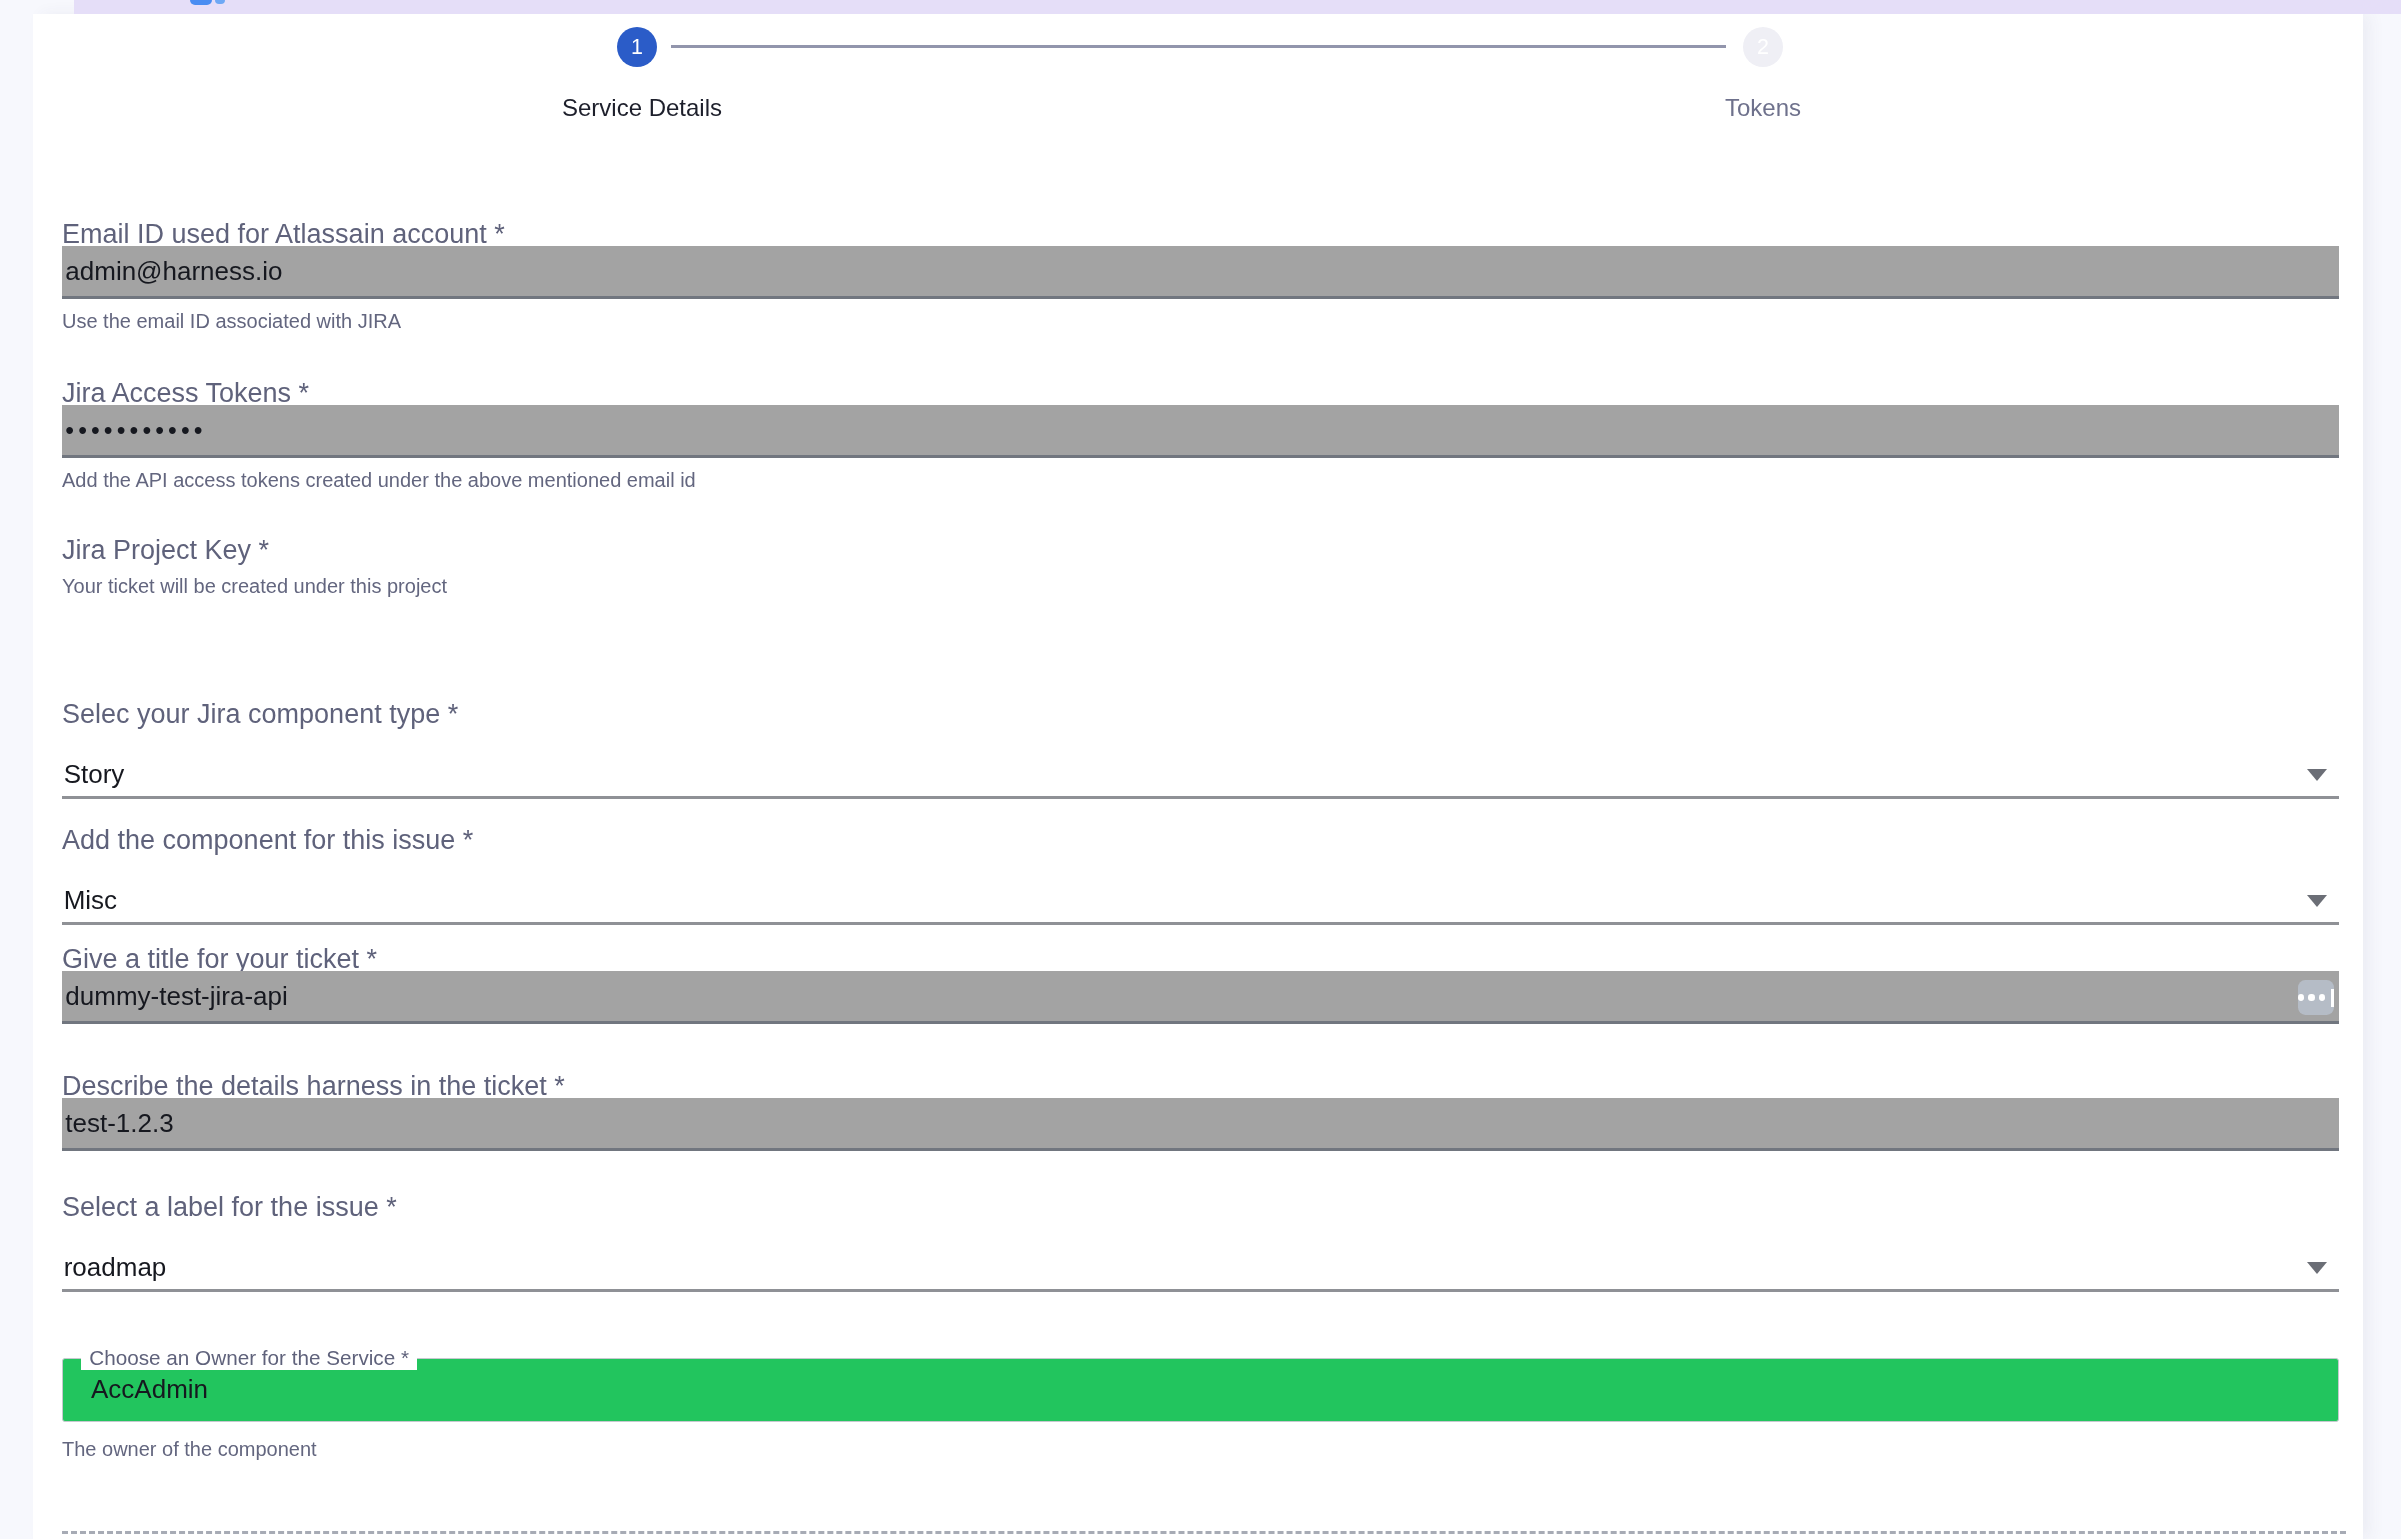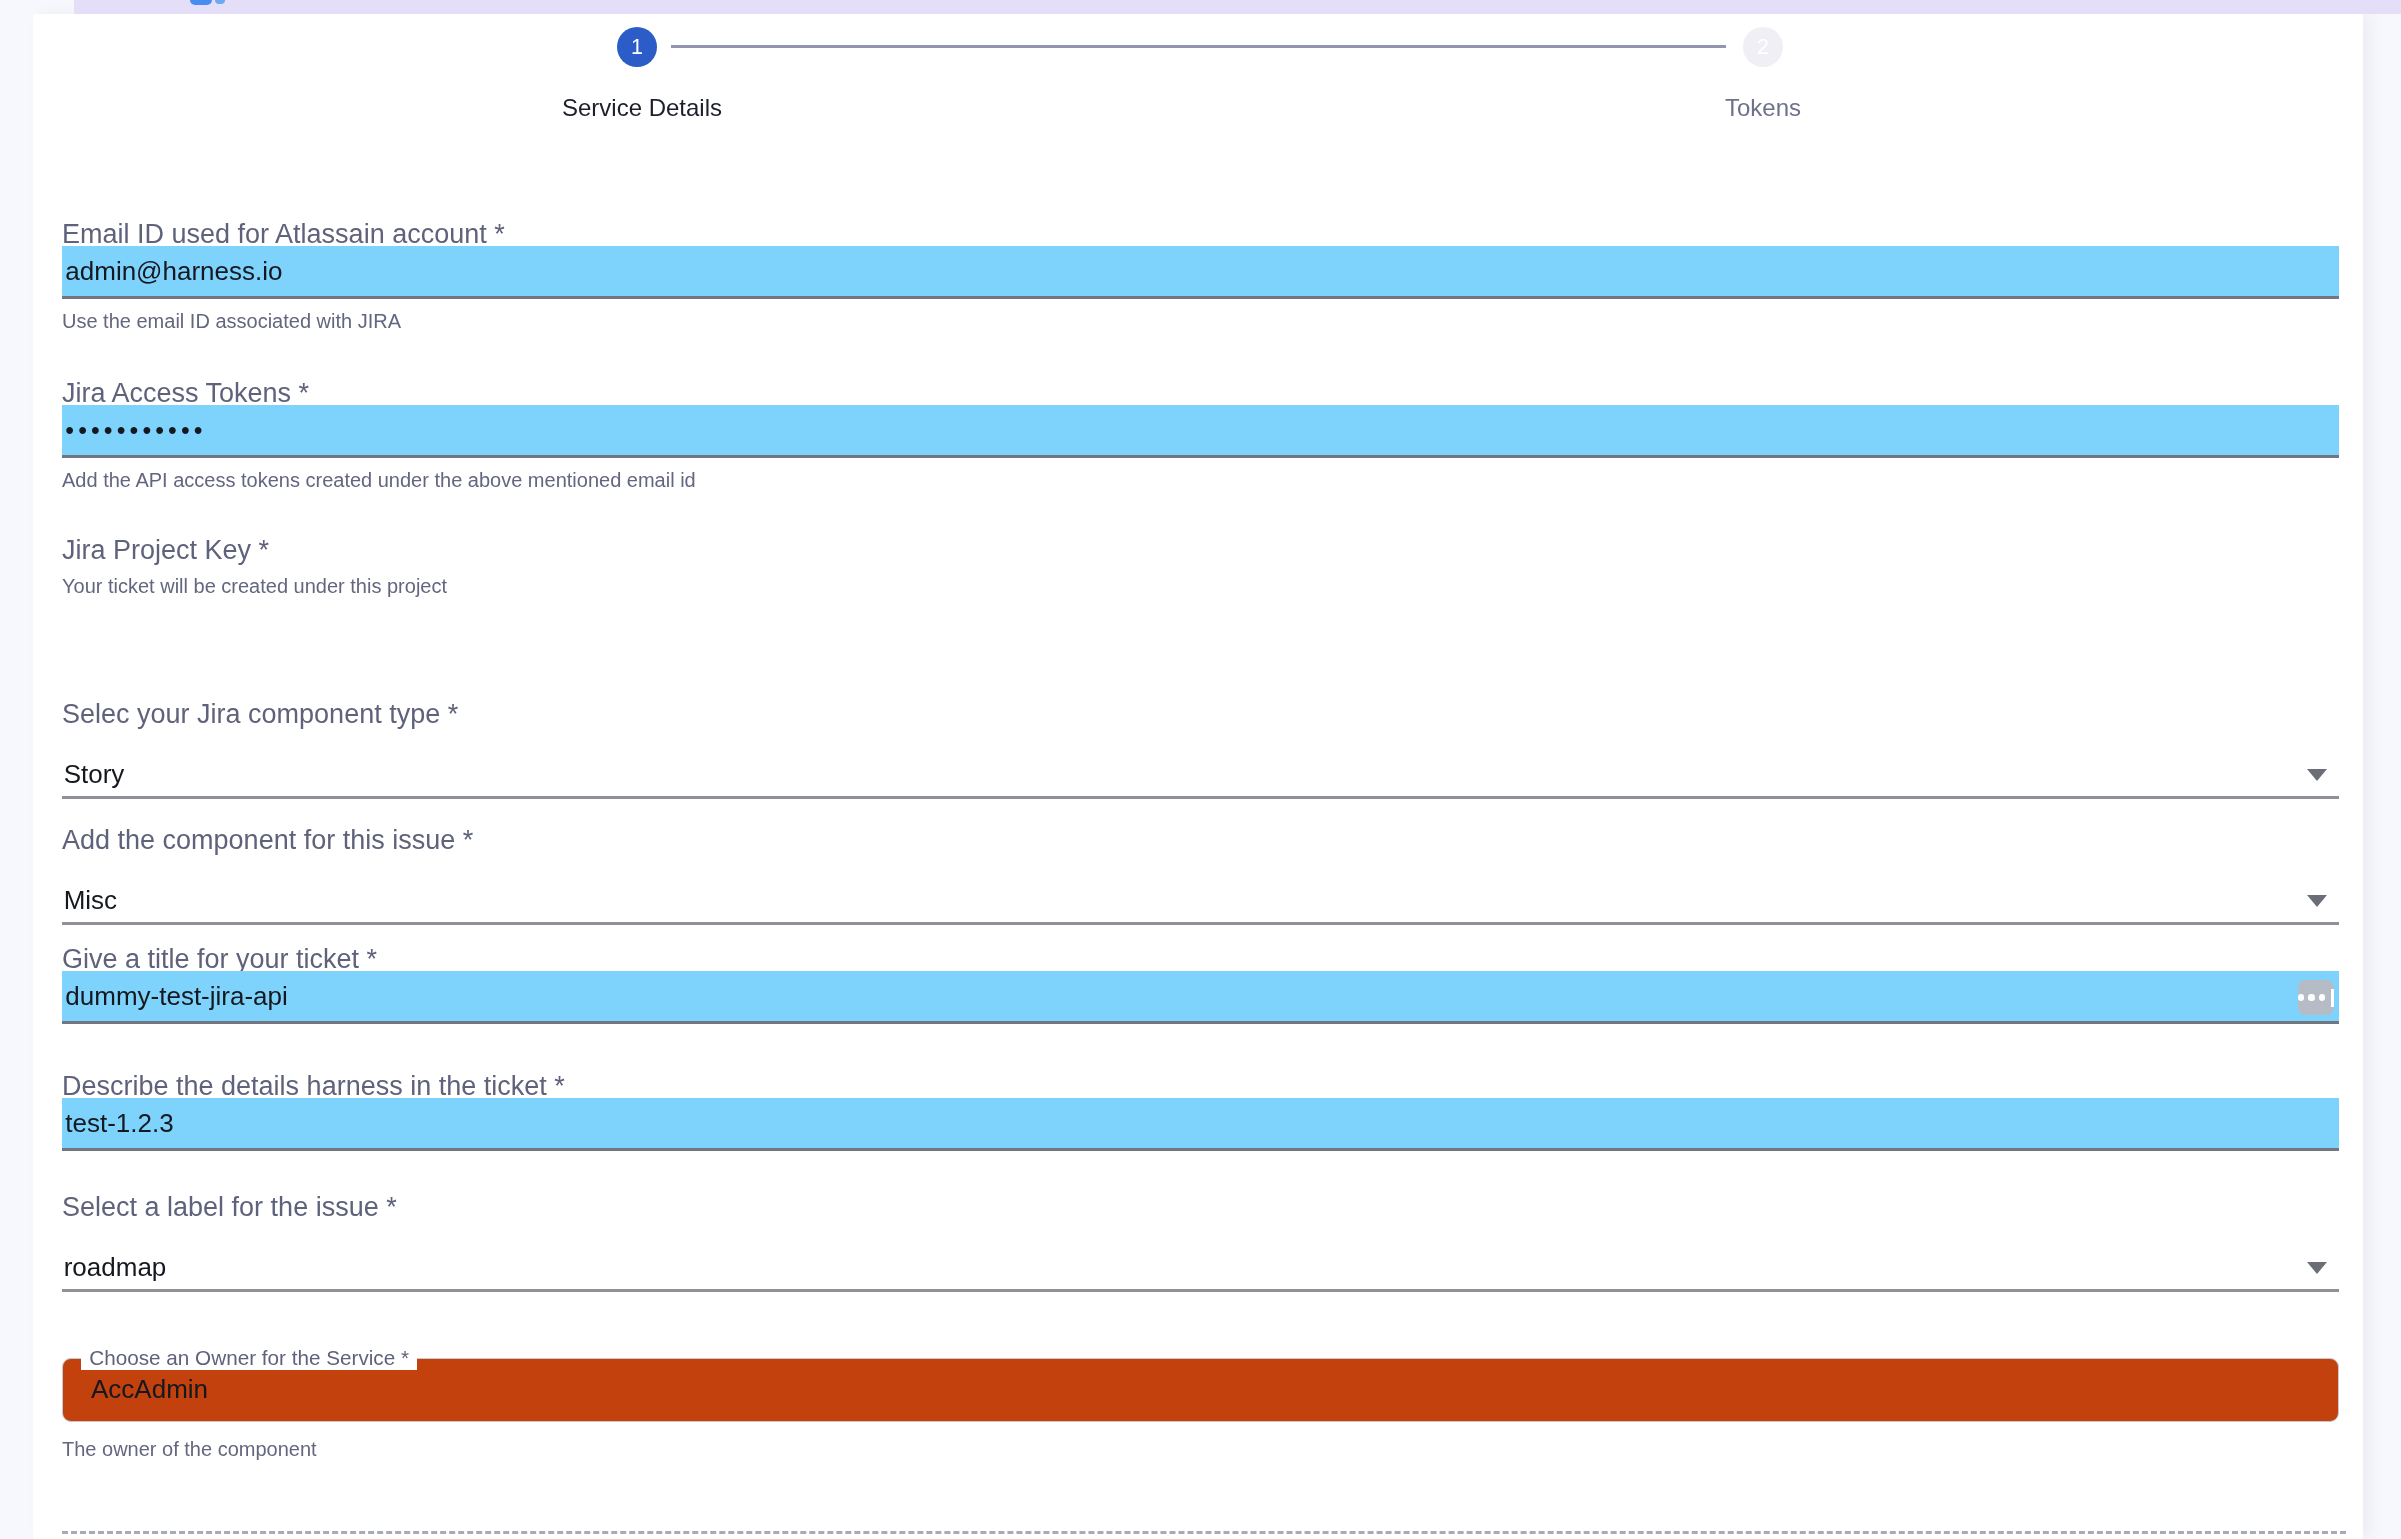--- a/index.html
+++ b/index.html
@@ -30,40 +30,40 @@
   .step-label-1 { left:460px; color:#1d1f2b; font-weight:500; }
   .step-label-2 { left:1581px; color:#6e718c; font-weight:400; }
 
   
   #form { position:absolute; left:62px; top:0; width:2277px; }
   .field { position:absolute; left:0; width:100%; }
   .flabel { font-size:27px; line-height:23px; height:23px; color:#5f627b; }
   .fhelper { font-size:20px; line-height:25px; color:#63667f; margin-top:10px; }
 
   .finput { position:relative; width:100%; height:53px;
-    background:#7dd3fc; border-bottom:3.3px solid #71767f;
+    background:#a3a3a3; border-bottom:3.3px solid #71767f;
     display:flex; align-items:center; }
   .fvalue { font-size:26px; color:#16181f; padding-left:3.3px; }
   .dots { letter-spacing:4.1px; font-size:25px; }
 
   .fselect { position:relative; width:100%; height:46px;
     border-bottom:3.3px solid #8f9196; display:flex; align-items:center; }
   .fselect .fvalue { padding-left:1.7px; }
   .caret { position:absolute; right:11.6px; top:16.5px; width:0; height:0;
     border-left:10.8px solid transparent; border-right:10.8px solid transparent;
     border-top:12.4px solid #6b6e76; }
 
   .edit-icon { position:absolute; right:5px; top:9px; width:36px; height:35px;
     background:#b5bcc6; border-radius:7.4px;
     display:flex; align-items:center; justify-content:center; gap:4.1px; }
   .edit-icon .dot { width:6.6px; height:6.6px; border-radius:50%; background:#ffffff; }
   .edit-icon .bar { width:3.3px; height:18px; background:#ffffff; margin-left:1.7px; }
 
   .fieldset { position:relative; width:100%; height:64px; margin-top:11.6px;
-    border:1.7px solid #c6c9cf; border-radius:9px; background:#c2410c;
+    border:1.7px solid #c6c9cf; border-radius:3px; background:#22c55e;
     display:flex; align-items:center; }
   .fieldset .fvalue { padding-left:28px; }
   .legend { position:absolute; top:-13.2px; left:18px; background:#ffffff;
     padding:0 8.3px; font-size:20.7px; line-height:25px; color:#5f627b; }
 
   .bottom-dashes { position:absolute; left:62px; top:1531px; width:2284px;
     border-top:3.3px dashed #a7abb5; }
 </style>
 </head>
 <body>

